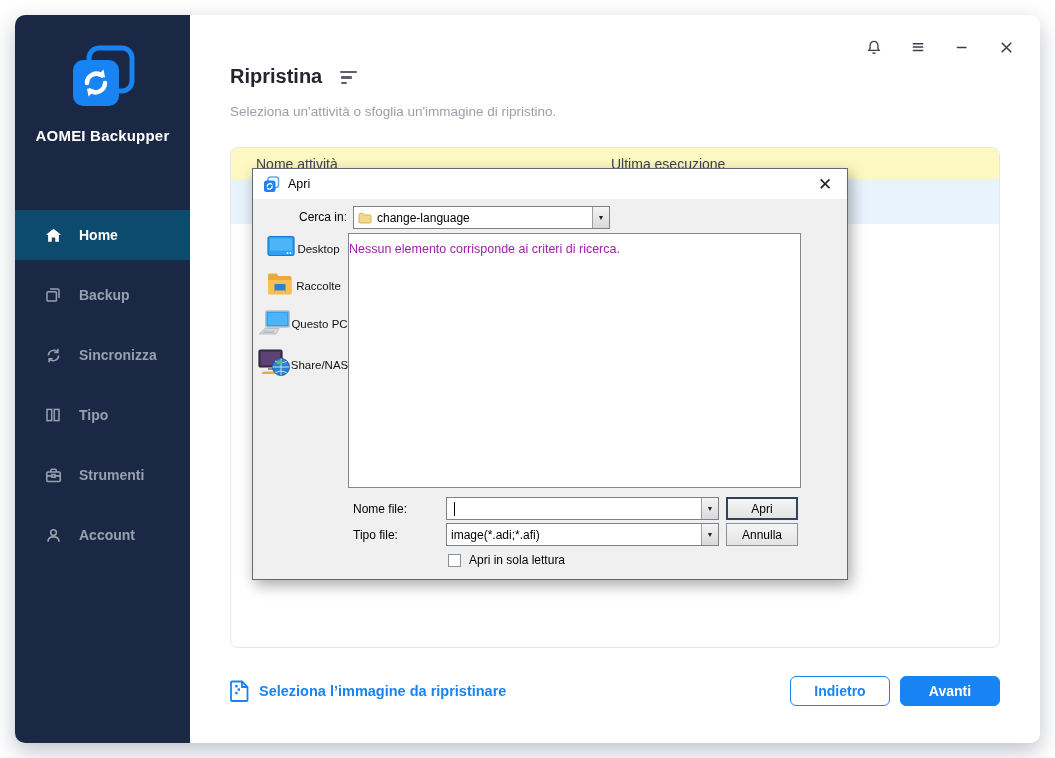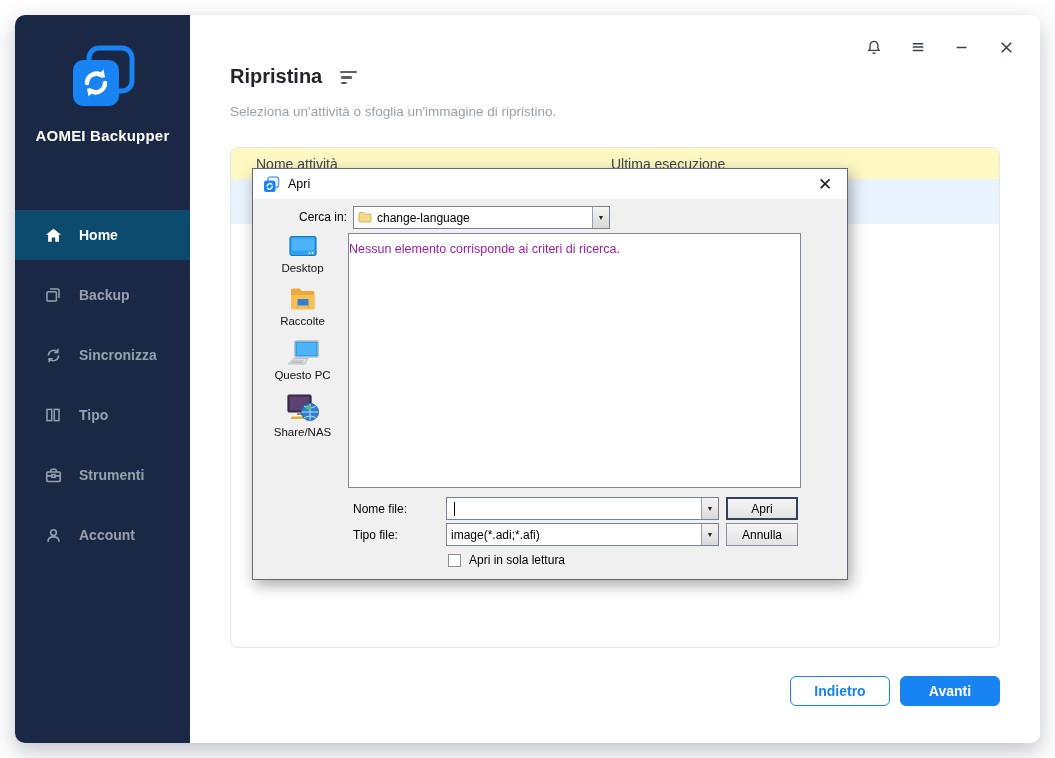--- a/index.html
+++ b/index.html
@@ -59,27 +59,27 @@
   .dlg-close { margin-left:auto; font-size:17px; color:#222; width:24px; text-align:center; cursor:pointer; font-weight:400; }
 
   .lookin-row { position:absolute; left:0; top:37px; width:100%; height:23px; }
   .lookin-label { position:absolute; left:36px; top:4px; width:58px; text-align:right; }
   .combo { position:absolute; background:#fff; border:1px solid #7a828c; display:flex; align-items:center; height:23px; overflow:hidden; }
   .combo .cb-text { flex:1; padding-left:4px; white-space:nowrap; }
   .combo .cb-arrow { width:17px; align-self:stretch; background:linear-gradient(#f4f4f4,#d9d9d9);
                      border-left:1px solid #9aa0a6; display:flex; align-items:center; justify-content:center;
                      font-size:7px; color:#222; cursor:pointer; }
   .lookin-combo { left:100px; top:0; width:257px; }
-  .lookin-combo .cb-text { display:flex; gap:5px; }
+  .lookin-combo .cb-text { display:flex; align-items:center; gap:5px; }
 
   .dlg-toolbar { position:absolute; left:364px; top:39px; display:flex; align-items:center; gap:9px; }
   .tb-ic { display:flex; align-items:center; cursor:pointer; }
 
   .places { position:absolute; left:4px; top:66px; width:91px; display:flex; flex-direction:column; align-items:center; }
-  .place { display:flex; flex-direction:column; align-items:center; margin-bottom:12px; cursor:pointer; }
+  .place { display:flex; flex-direction:row; align-items:center; margin-bottom:12px; cursor:pointer; }
   .place .pl-label { margin-top:3px; font-size:11.5px; color:#111; }
 
   .file-list { position:absolute; left:95px; top:64px; width:453px; height:255px;
                background:#fff; border:1px solid #828790; }
   .empty-msg { text-align:left; padding-top:8px; font-size:12.5px; color:#a21caf; }
 
   .fld-label { position:absolute; left:100px; width:90px; }
   .name-combo { left:193px; top:328px; width:273px; }
   .type-combo { left:193px; top:354px; width:273px; }
   .caret { width:1px; height:14px; background:#000; margin-left:3px; }
@@ -211,20 +211,30 @@
       </div>
 
       <div class="task-panel">
         <div class="task-header">
           <span class="th-task">Nome attività</span>
           <span class="th-last">Ultima esecuzione</span>
         </div>
         <div class="task-row-selected"></div>
       </div>
 
+      <div class="footer-link">
+        <svg width="19" height="22" viewBox="0 0 19 22">
+          <path d="M2 1.5 h10 l5.5 5.5 v13 a1 1 0 0 1 -1 1 h-14.5 a1 1 0 0 1 -1 -1 v-17.5 a1 1 0 0 1 1 -1 Z" fill="none" stroke="#1883f2" stroke-width="1.8"></path>
+          <path d="M12 1.5 v5.5 h5.5" fill="none" stroke="#1883f2" stroke-width="1.8"></path>
+          <rect x="5.2" y="5" width="2.4" height="2.4" fill="#1883f2"></rect>
+          <rect x="7.6" y="8.4" width="2.4" height="2.4" fill="#1883f2"></rect>
+          <rect x="5.2" y="11.8" width="2.4" height="2.4" fill="#1883f2"></rect>
+        </svg>
+        <span>Seleziona l’immagine da ripristinare</span>
+      </div>
 
       <div class="footer-btns">
         <div class="btn btn-outline">Indietro</div>
         <div class="btn btn-primary">Avanti</div>
       </div>
     </div>
   </div>
 
   <div class="dialog">
     <div class="dlg-titlebar">

